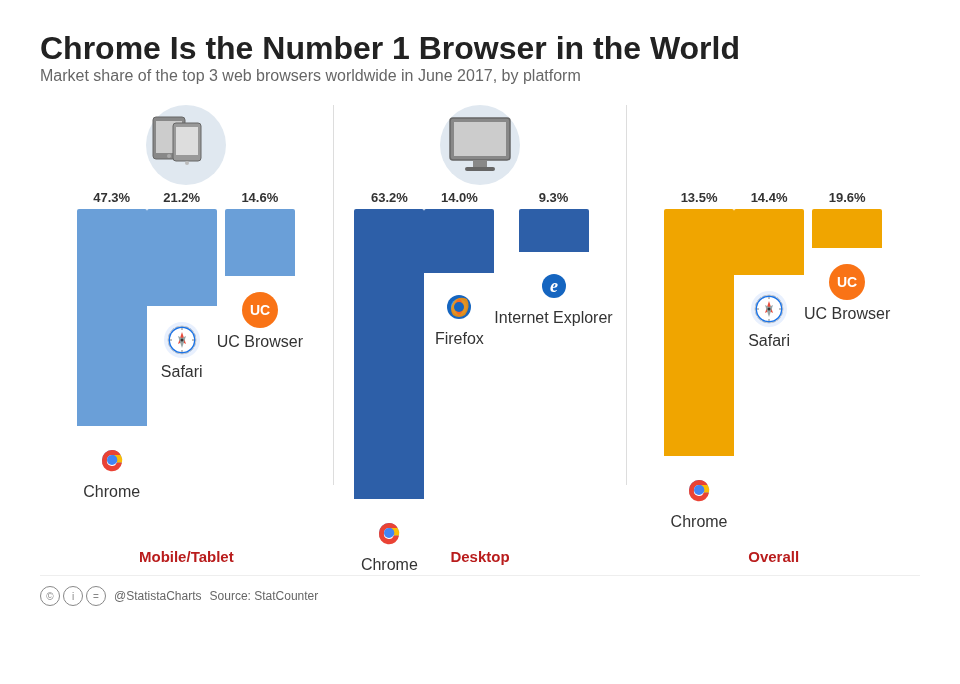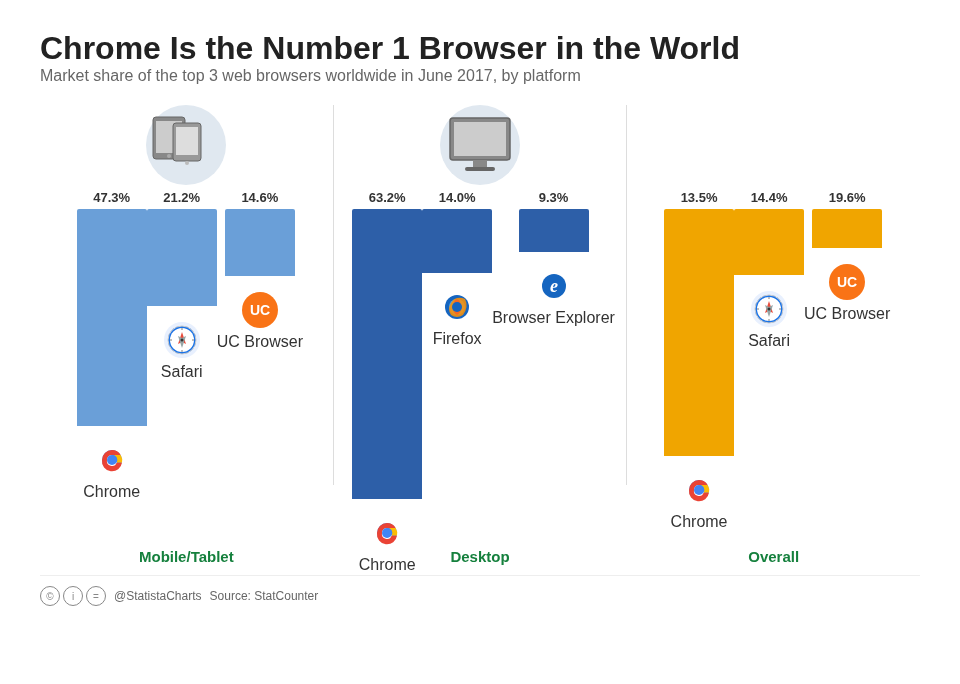--- a/index.html
+++ b/index.html
@@ -103,21 +103,21 @@
     }
     .browser-label {
       font-size: 16px;
       color: #333;
       text-align: center;
       line-height: 1.3;
     }
     .platform-label {
       font-size: 15px;
       font-weight: bold;
-      color: #15803d;
+      color: #b91c1c;
       margin-top: 6px;
       text-align: center;
     }
     .divider {
       width: 1px;
       background: #ddd;
       height: 380px;
       align-self: flex-end;
       margin-bottom: 80px;
     }
@@ -295,21 +295,21 @@
             <div class="bar-label-top">9.3%</div>
             <div class="bar bar-blue" style="height: 43px;"></div>
             <div class="bar-icon-area">
               <div class="browser-icon">
                 <svg width="36" height="36" viewBox="0 0 36 36">
     <circle cx="18" cy="18" r="18" fill="#fff"></circle>
     <circle cx="18" cy="18" r="12" fill="#1565c0"></circle>
     <text x="18" y="24" text-anchor="middle" font-size="18" font-weight="bold" fill="white" font-family="serif" font-style="italic">e</text>
   </svg>
               </div>
-              <div class="browser-label">Browser Explorer</div>
+              <div class="browser-label">Internet Explorer</div>
             </div>
           </div>
         </div>
         <div class="platform-label">Desktop</div>
       </div>
       <div class="divider"></div>
       <div class="platform-group">
         <div class="platform-icon-area"></div>
         <div class="bars-area">
           <div class="bar-wrapper">

